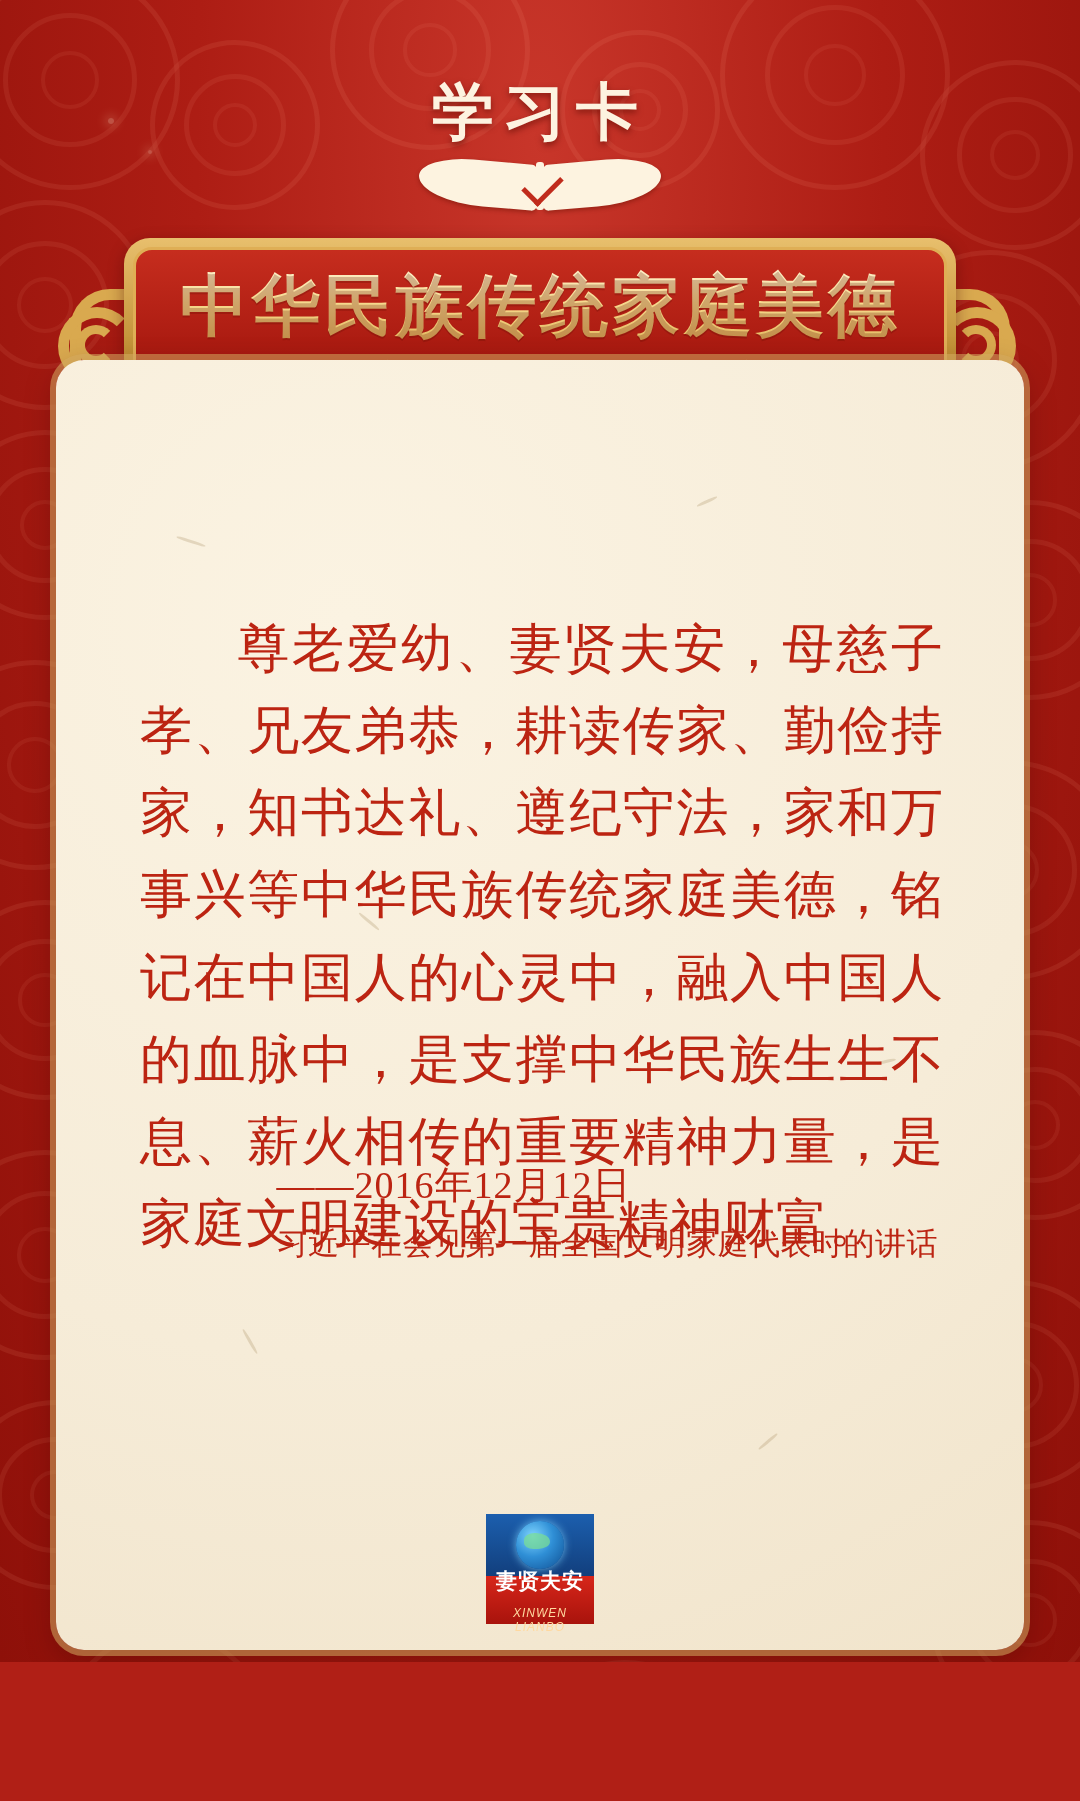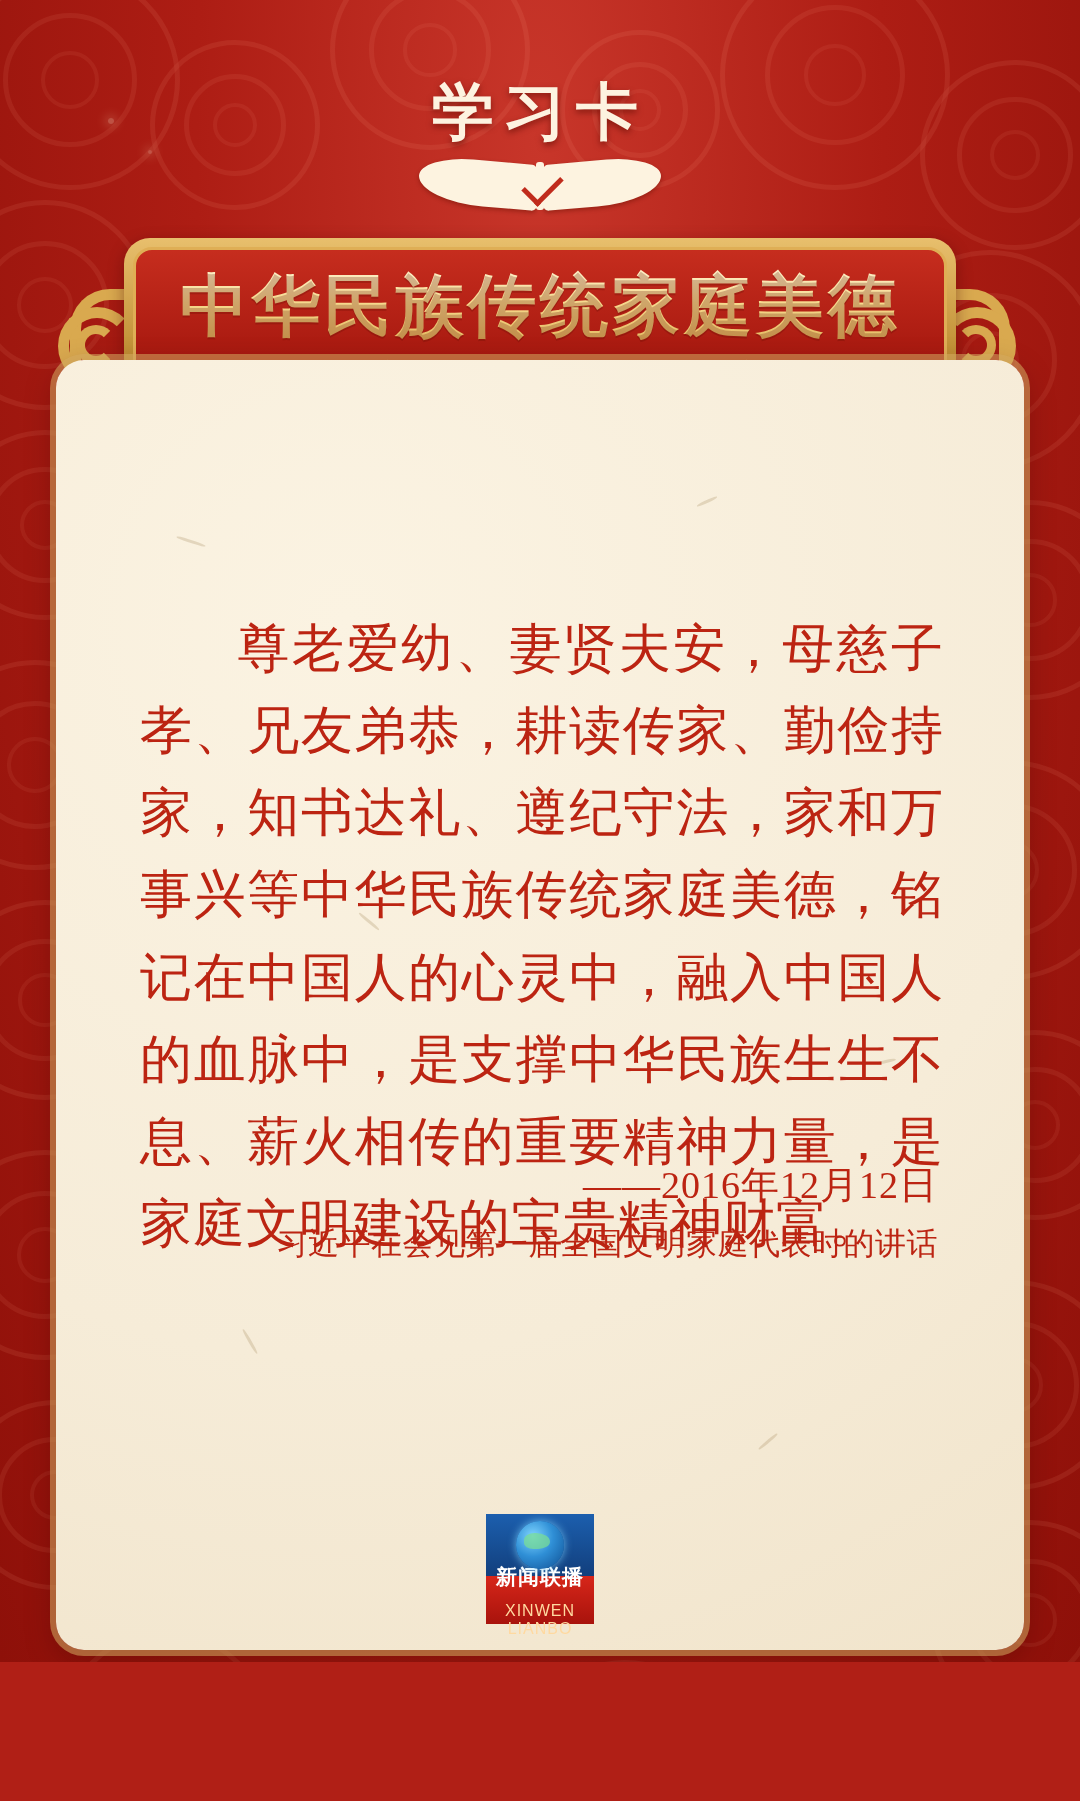--- a/index.html
+++ b/index.html
@@ -250,21 +250,21 @@
     color: #bc2412;
     text-align: justify;
     letter-spacing: 1px;
   }
   .quote .indent { display: inline-block; width: 96px; }
 
   .attrib {
     position: absolute;
     right: 86px;
     top: 800px;
-    text-align: right;
+    text-align: left;
     color: #bc2412;
     font-family: "Liberation Serif", "DejaVu Serif", serif;
   }
   .attrib .date {
     font-size: 38px;
     letter-spacing: 1px;
   }
   .attrib .speech {
     margin-top: 12px;
     font-size: 31px;
@@ -318,24 +318,25 @@
     justify-content: center;
   }
   .fl-cn {
     font-size: 21px;
     color: #fff;
     font-weight: bold;
     letter-spacing: 1px;
     font-family: "Liberation Serif", "DejaVu Serif", serif;
   }
   .fl-en {
-    font-size: 16px;
+    font-size: 12px;
     color: #ffd9a0;
     letter-spacing: 1px;
     margin-top: 11px;
+    font-style: italic;
   }
 </style>
 </head>
 <body>
 
 <div id="poster">
 
   <div class="swirls">
     <div class="swirl" style="left:-40px;  top:-30px;  width:210px; height:210px;"></div>
     <div class="swirl" style="left:150px;  top:40px;   width:160px; height:160px;"></div>
@@ -408,19 +409,19 @@
     <div class="attrib">
       <div class="date">——2016年12月12日</div>
       <div class="speech">习近平在会见第一届全国文明家庭代表时的讲话</div>
     </div>
 
     <div class="footer-logo">
       <div class="fl-globe">
           <div class="ball"></div>
         </div>
       <div class="fl-band">
-        <div class="fl-cn">新闻联播</div>
+        <div class="fl-cn">妻贤夫安</div>
         <div class="fl-en">XINWEN LIANBO</div>
       </div>
     </div>
   </div>
 
 </div>
 
 </body></html>

